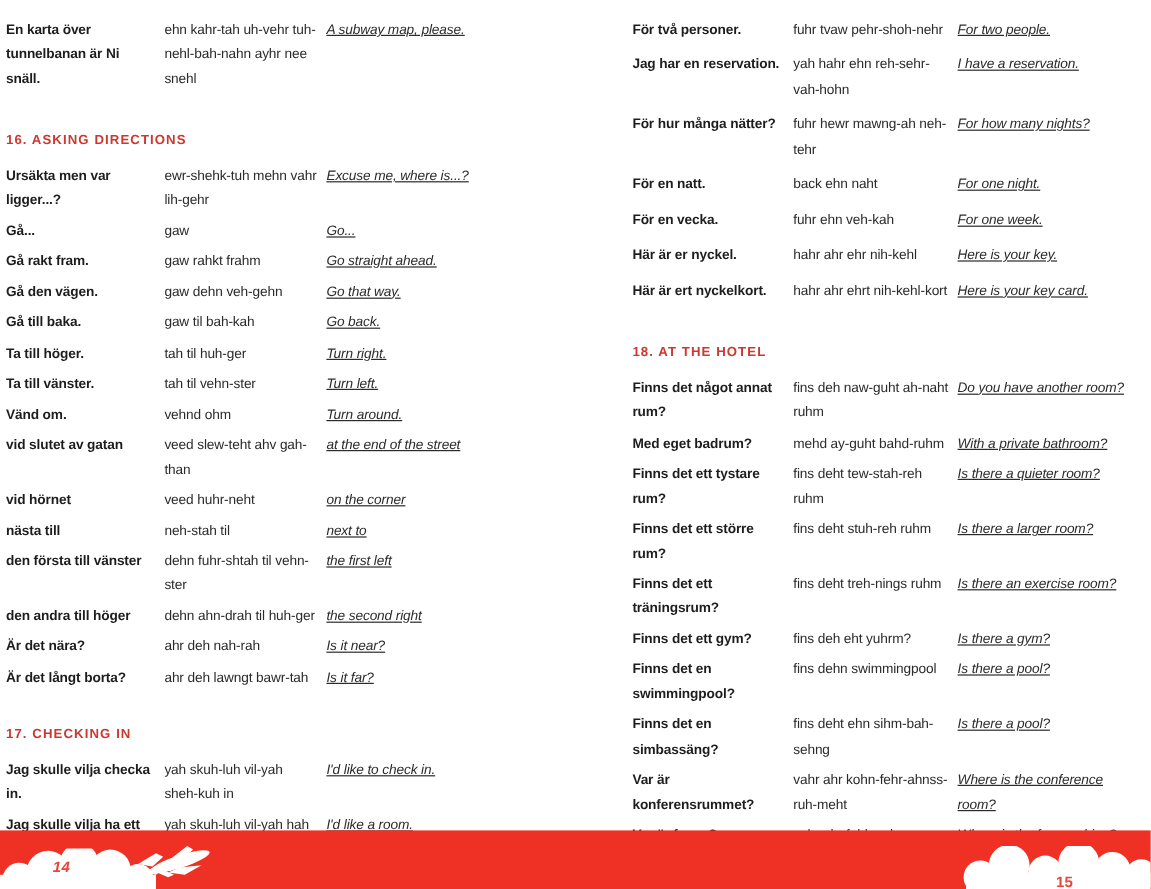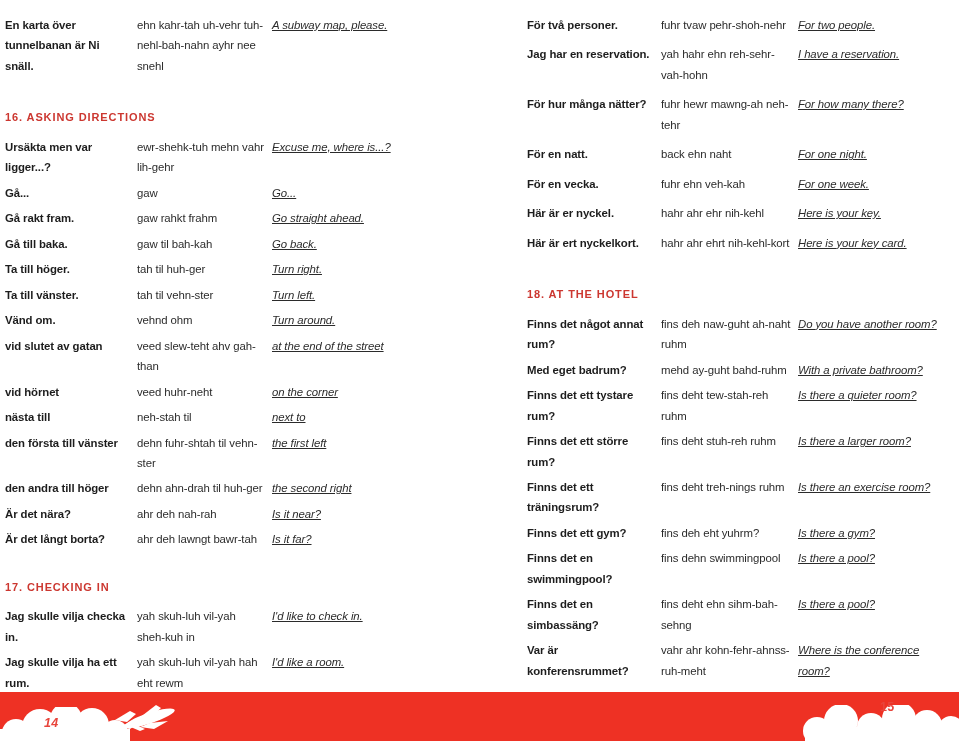--- a/index.html
+++ b/index.html
@@ -120,21 +120,21 @@
   }
 
   .page-num {
     position: absolute;
     color: #e8453c;
     font-weight: bold;
     font-size: 12.5px;
     letter-spacing: 0.2px;
   }
   .page-num-left  { left: 44px; top: 24px; font-style: italic; }
-  .page-num-right { left: 880px; top: 8px; }
+  .page-num-right { left: 880px; top: 36px; }
 </style>
 </head>
 <body>
 
 <div class="spread">
 
   <div class="page page-left">
     <table class="phrase-table">
       <colgroup>
           <col class="c1">
@@ -159,20 +159,25 @@
             <td><span class="cell-sv">Gå...</span></td>
             <td><span class="cell-ph">gaw</span></td>
             <td><span class="cell-en">Go...</span></td>
           </tr>
           <tr class="row">
             <td><span class="cell-sv">Gå rakt fram.</span></td>
             <td><span class="cell-ph">gaw rahkt frahm</span></td>
             <td><span class="cell-en">Go straight ahead.</span></td>
           </tr>
           <tr class="row">
+            <td><span class="cell-sv">Gå den vägen.</span></td>
+            <td><span class="cell-ph">gaw dehn veh-gehn</span></td>
+            <td><span class="cell-en">Go that way.</span></td>
+          </tr>
+          <tr class="row">
             <td><span class="cell-sv">Gå till baka.</span></td>
             <td><span class="cell-ph">gaw til bah-kah</span></td>
             <td><span class="cell-en">Go back.</span></td>
           </tr>
           <tr class="row">
             <td><span class="cell-sv">Ta till höger.</span></td>
             <td><span class="cell-ph">tah til huh-ger</span></td>
             <td><span class="cell-en">Turn right.</span></td>
           </tr>
           <tr class="row">
@@ -256,21 +261,21 @@
             <td><span class="cell-en">For two people.</span></td>
           </tr>
           <tr class="row gap-sm">
             <td><span class="cell-sv">Jag har en reservation.</span></td>
             <td><span class="cell-ph">yah hahr ehn reh-sehr-vah-hohn</span></td>
             <td><span class="cell-en">I have a reservation.</span></td>
           </tr>
           <tr class="row gap-sm">
             <td><span class="cell-sv">För hur många nätter?</span></td>
             <td><span class="cell-ph">fuhr hewr mawng-ah neh-tehr</span></td>
-            <td><span class="cell-en">For how many there?</span></td>
+            <td><span class="cell-en">For how many nights?</span></td>
           </tr>
           <tr class="row gap-sm">
             <td><span class="cell-sv">För en natt.</span></td>
             <td><span class="cell-ph">back ehn naht</span></td>
             <td><span class="cell-en">For one night.</span></td>
           </tr>
           <tr class="row gap-sm">
             <td><span class="cell-sv">För en vecka.</span></td>
             <td><span class="cell-ph">fuhr ehn veh-kah</span></td>
             <td><span class="cell-en">For one week.</span></td>

